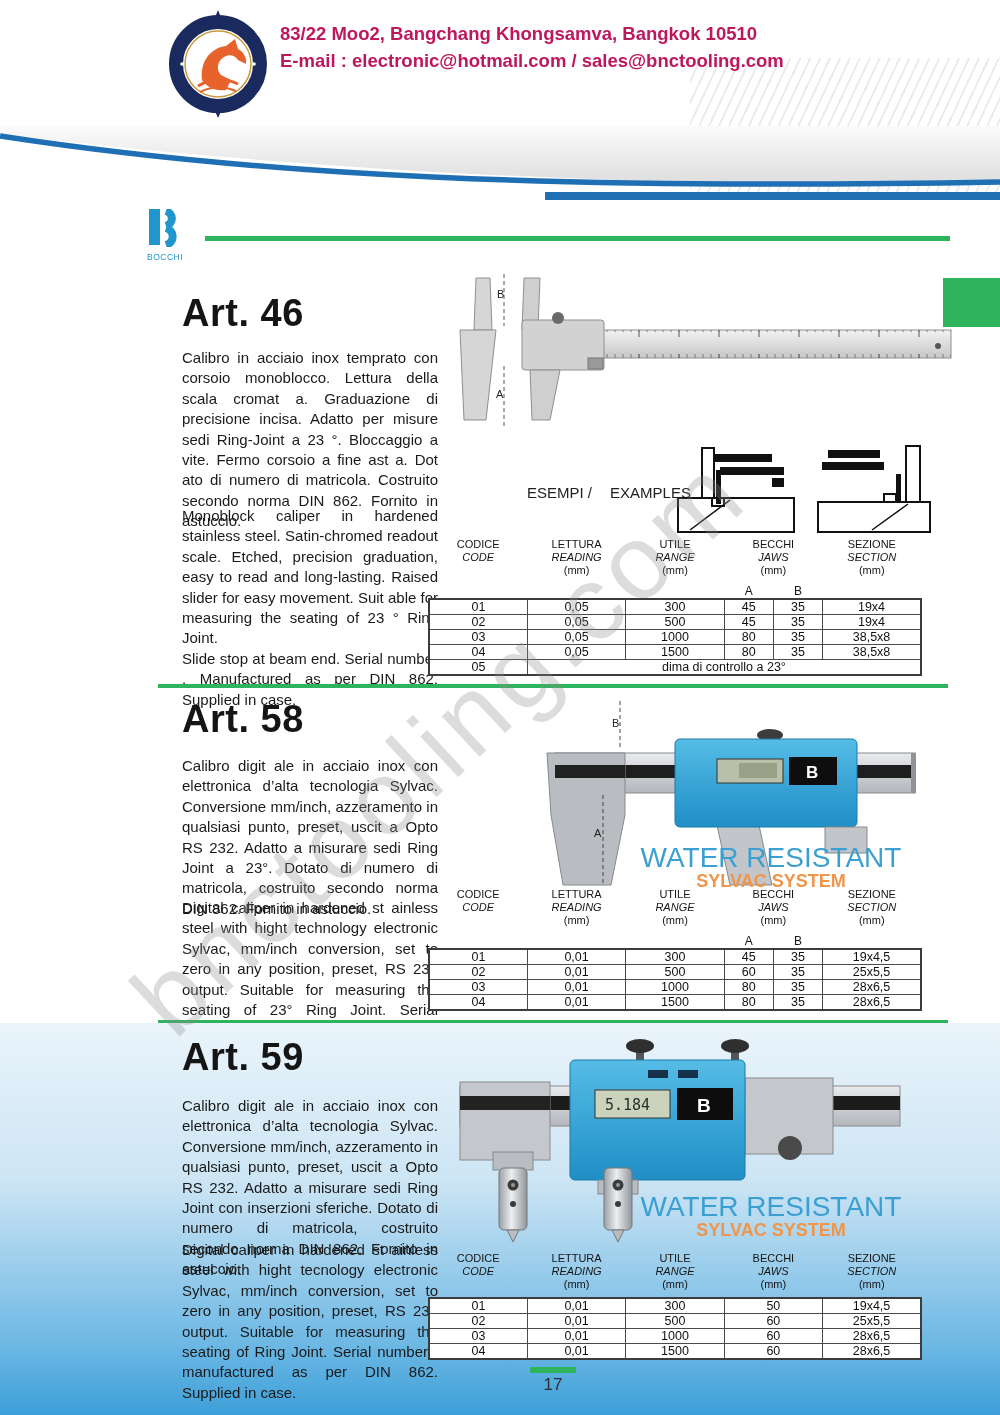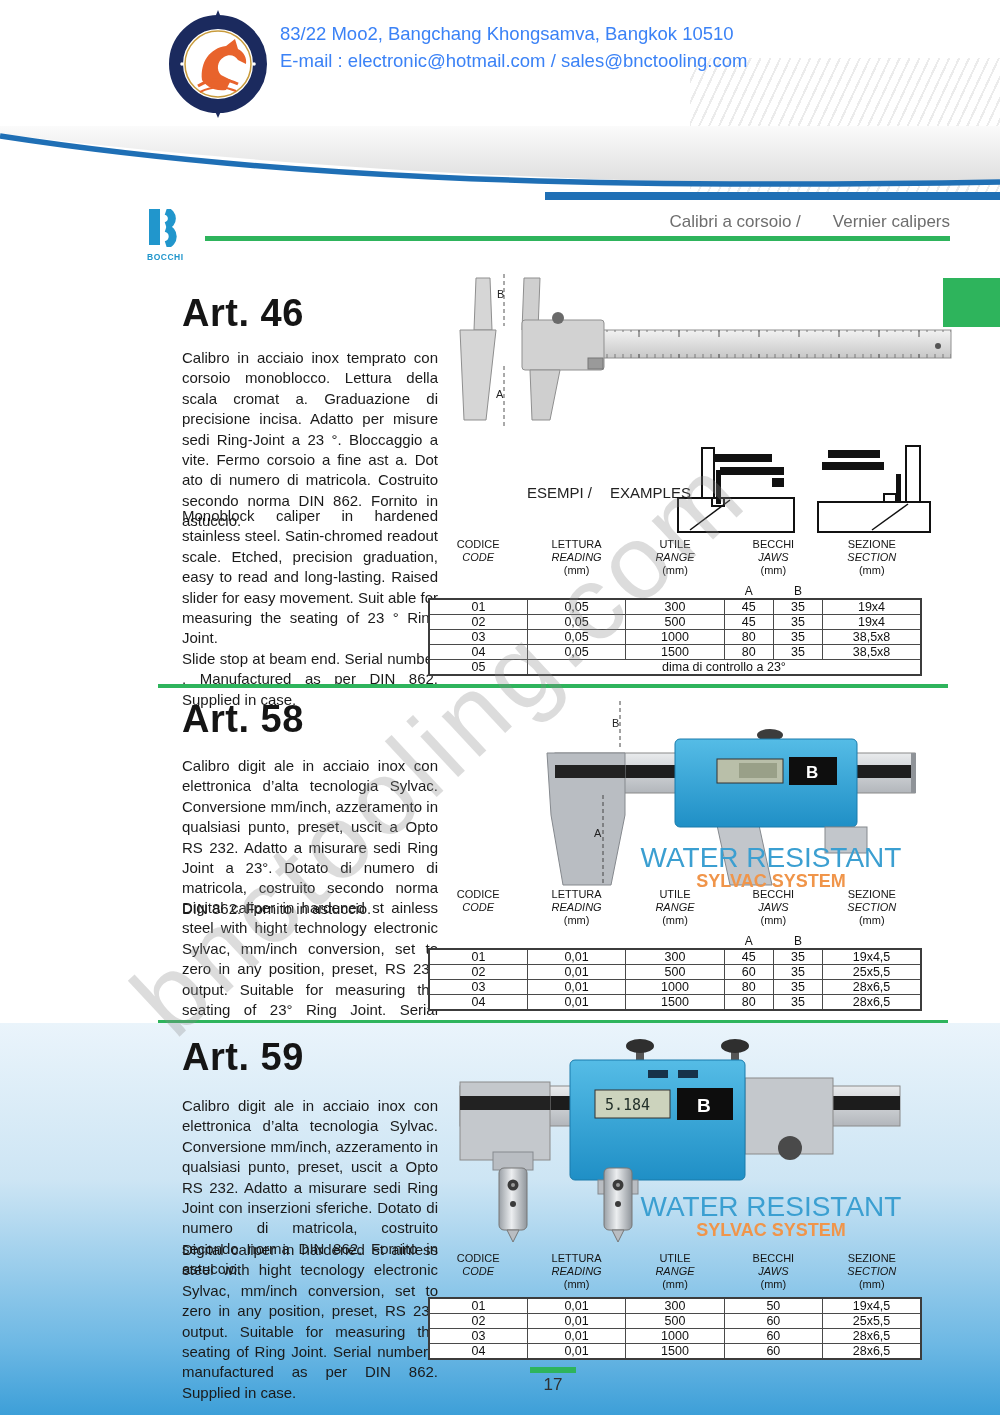--- a/index.html
+++ b/index.html
@@ -4,24 +4,24 @@
 <style>
   html,body{margin:0;padding:0;background:#fff;}
   #page{position:relative;width:1000px;height:1415px;background:#fff;overflow:hidden;
         font-family:"Liberation Sans",sans-serif;color:#1c1c1c;}
   .abs{position:absolute;}
   
   .hatch{right:0;top:58px;width:310px;height:135px;
          background:repeating-linear-gradient(115deg,rgba(185,185,185,.28) 0 2px,transparent 2px 9px);}
   .company{left:280px;top:20px;line-height:27px;}
   .company .name{font-size:21px;font-weight:bold;color:#111;}
-  .company .line{font-size:18.5px;color:#3b82f6;}
+  .company .line{font-size:18.5px;color:#be185d;font-weight:bold;}
   
   .bocchi{left:147px;top:209px;width:54px;text-align:left;}
-  .bocchi .word{color:#2196cc;font-weight:bold;font-size:8.5px;letter-spacing:.5px;margin-top:1px;}
+  .bocchi .word{color:#2196cc;font-weight:normal;font-size:8.5px;letter-spacing:.5px;margin-top:1px;}
   .sec-title{top:212px;left:620px;width:330px;display:flex;justify-content:flex-end;gap:32px;
              font-size:17px;color:#6e6e6e;}
   .green-line{left:205px;top:236px;width:745px;height:5px;background:#2eb45c;}
   .divider{height:4px;background:#2eb45c;}
   .green-tab{left:943px;top:278px;width:57px;height:49px;background:#2eb45c;}
   
   .art-title{font-size:38px;font-weight:bold;color:#151515;letter-spacing:.5px;}
   .desc{width:256px;font-size:15px;line-height:1.36;text-align:justify;color:#1a1a1a;}
   .desc p{margin:0;}
   .examples{display:flex;gap:18px;font-size:15px;color:#222;}
@@ -94,24 +94,20 @@
 
   <div class="abs bocchi">
     <svg width="46" height="38" viewBox="0 0 46 38">
       <rect x="2" y="0" width="11" height="36" fill="#2196cc"></rect>
       <path d="M19,2 a9,8 0 0 1 0,15" stroke="#2196cc" stroke-width="8" fill="none"></path>
       <path d="M19,19 a10,9 0 0 1 0,17" stroke="#2196cc" stroke-width="8" fill="none"></path>
     </svg>
     <div class="word">BOCCHI</div>
   </div>
 
-  <div class="abs sec-title">
-    <span>Calibri a corsoio /</span>
-    <span>Vernier calipers</span>
-  </div>
   <div class="abs green-line"></div>
 
   <div class="abs green-tab"></div>
 
   <div class="abs art-title" style="left:182px;top:292px;">Art. 46</div>
 
   <div class="abs desc" style="left:182px;top:348px;">
     <p>Calibro in acciaio inox temprato con corsoio monoblocco. Lettura della scala cromat a. Graduazione di precisione incisa.  Adatto per misure sedi Ring-Joint a 23 °.  Bloccaggio a vite. Fermo corsoio a fine ast a. Dot ato di numero di matricola. Costruito secondo norma DIN 862. Fornito in astuccio.</p>
   </div>
   <div class="abs desc" style="left:182px;top:506px;">

